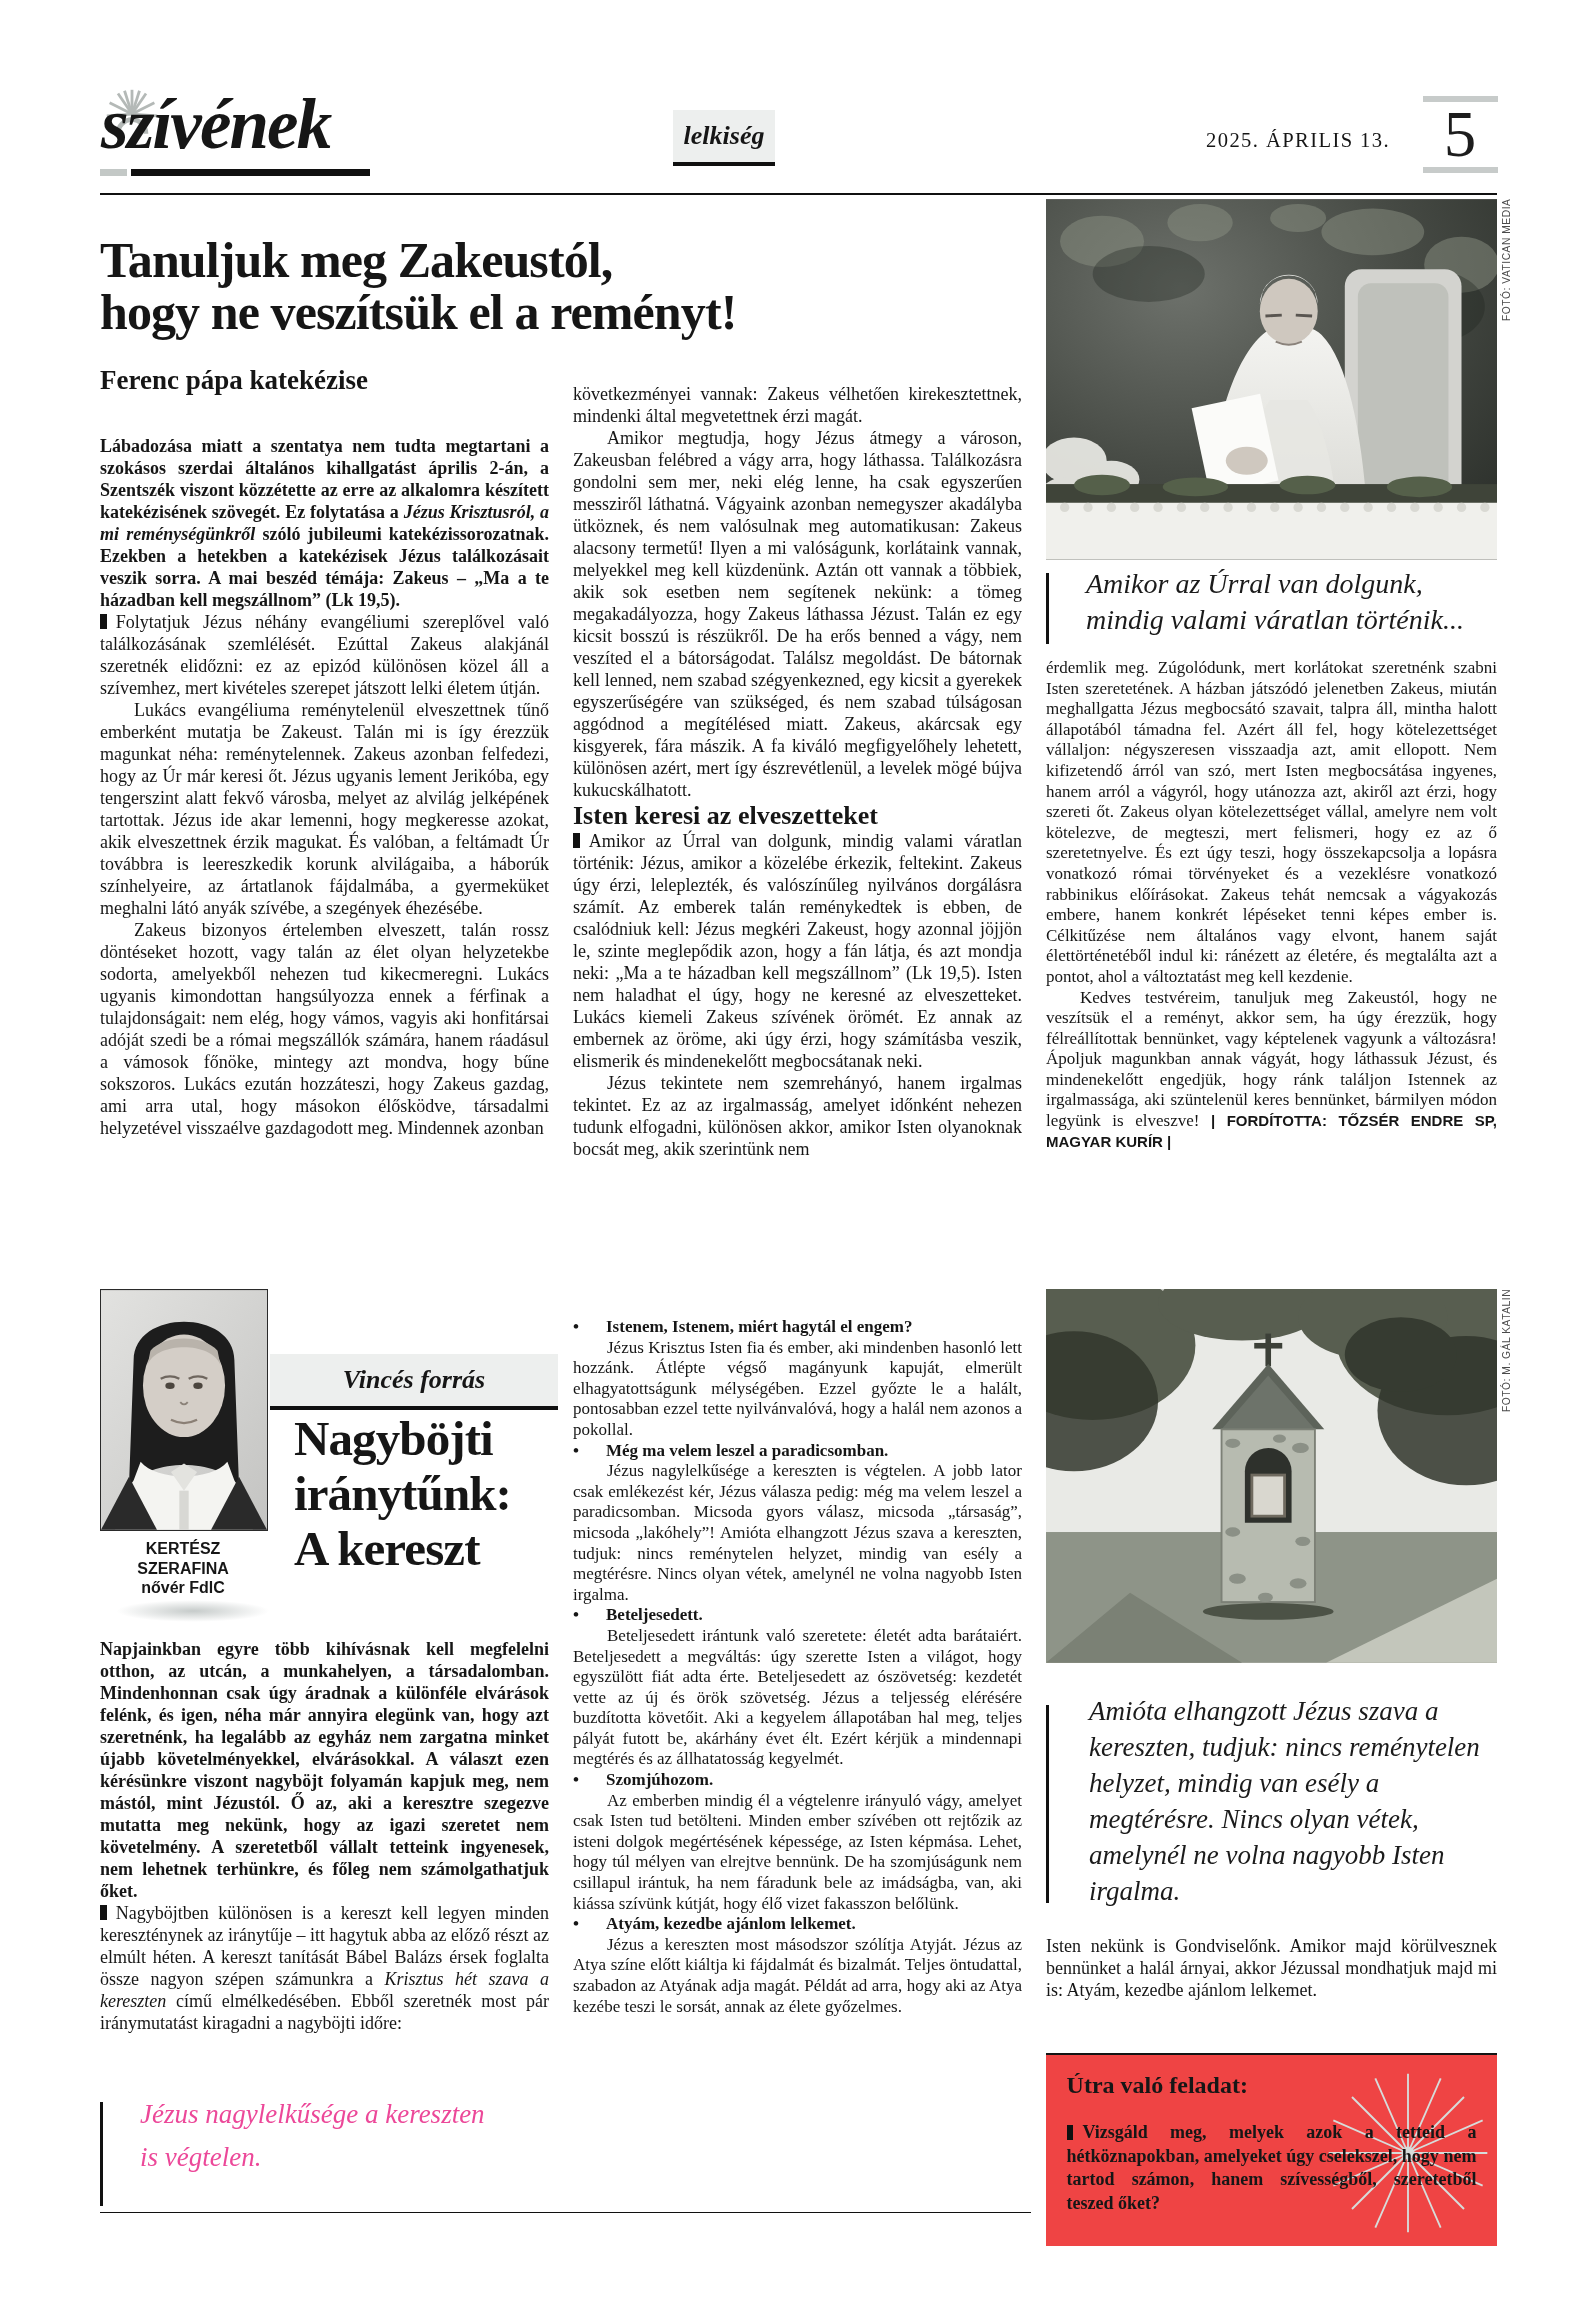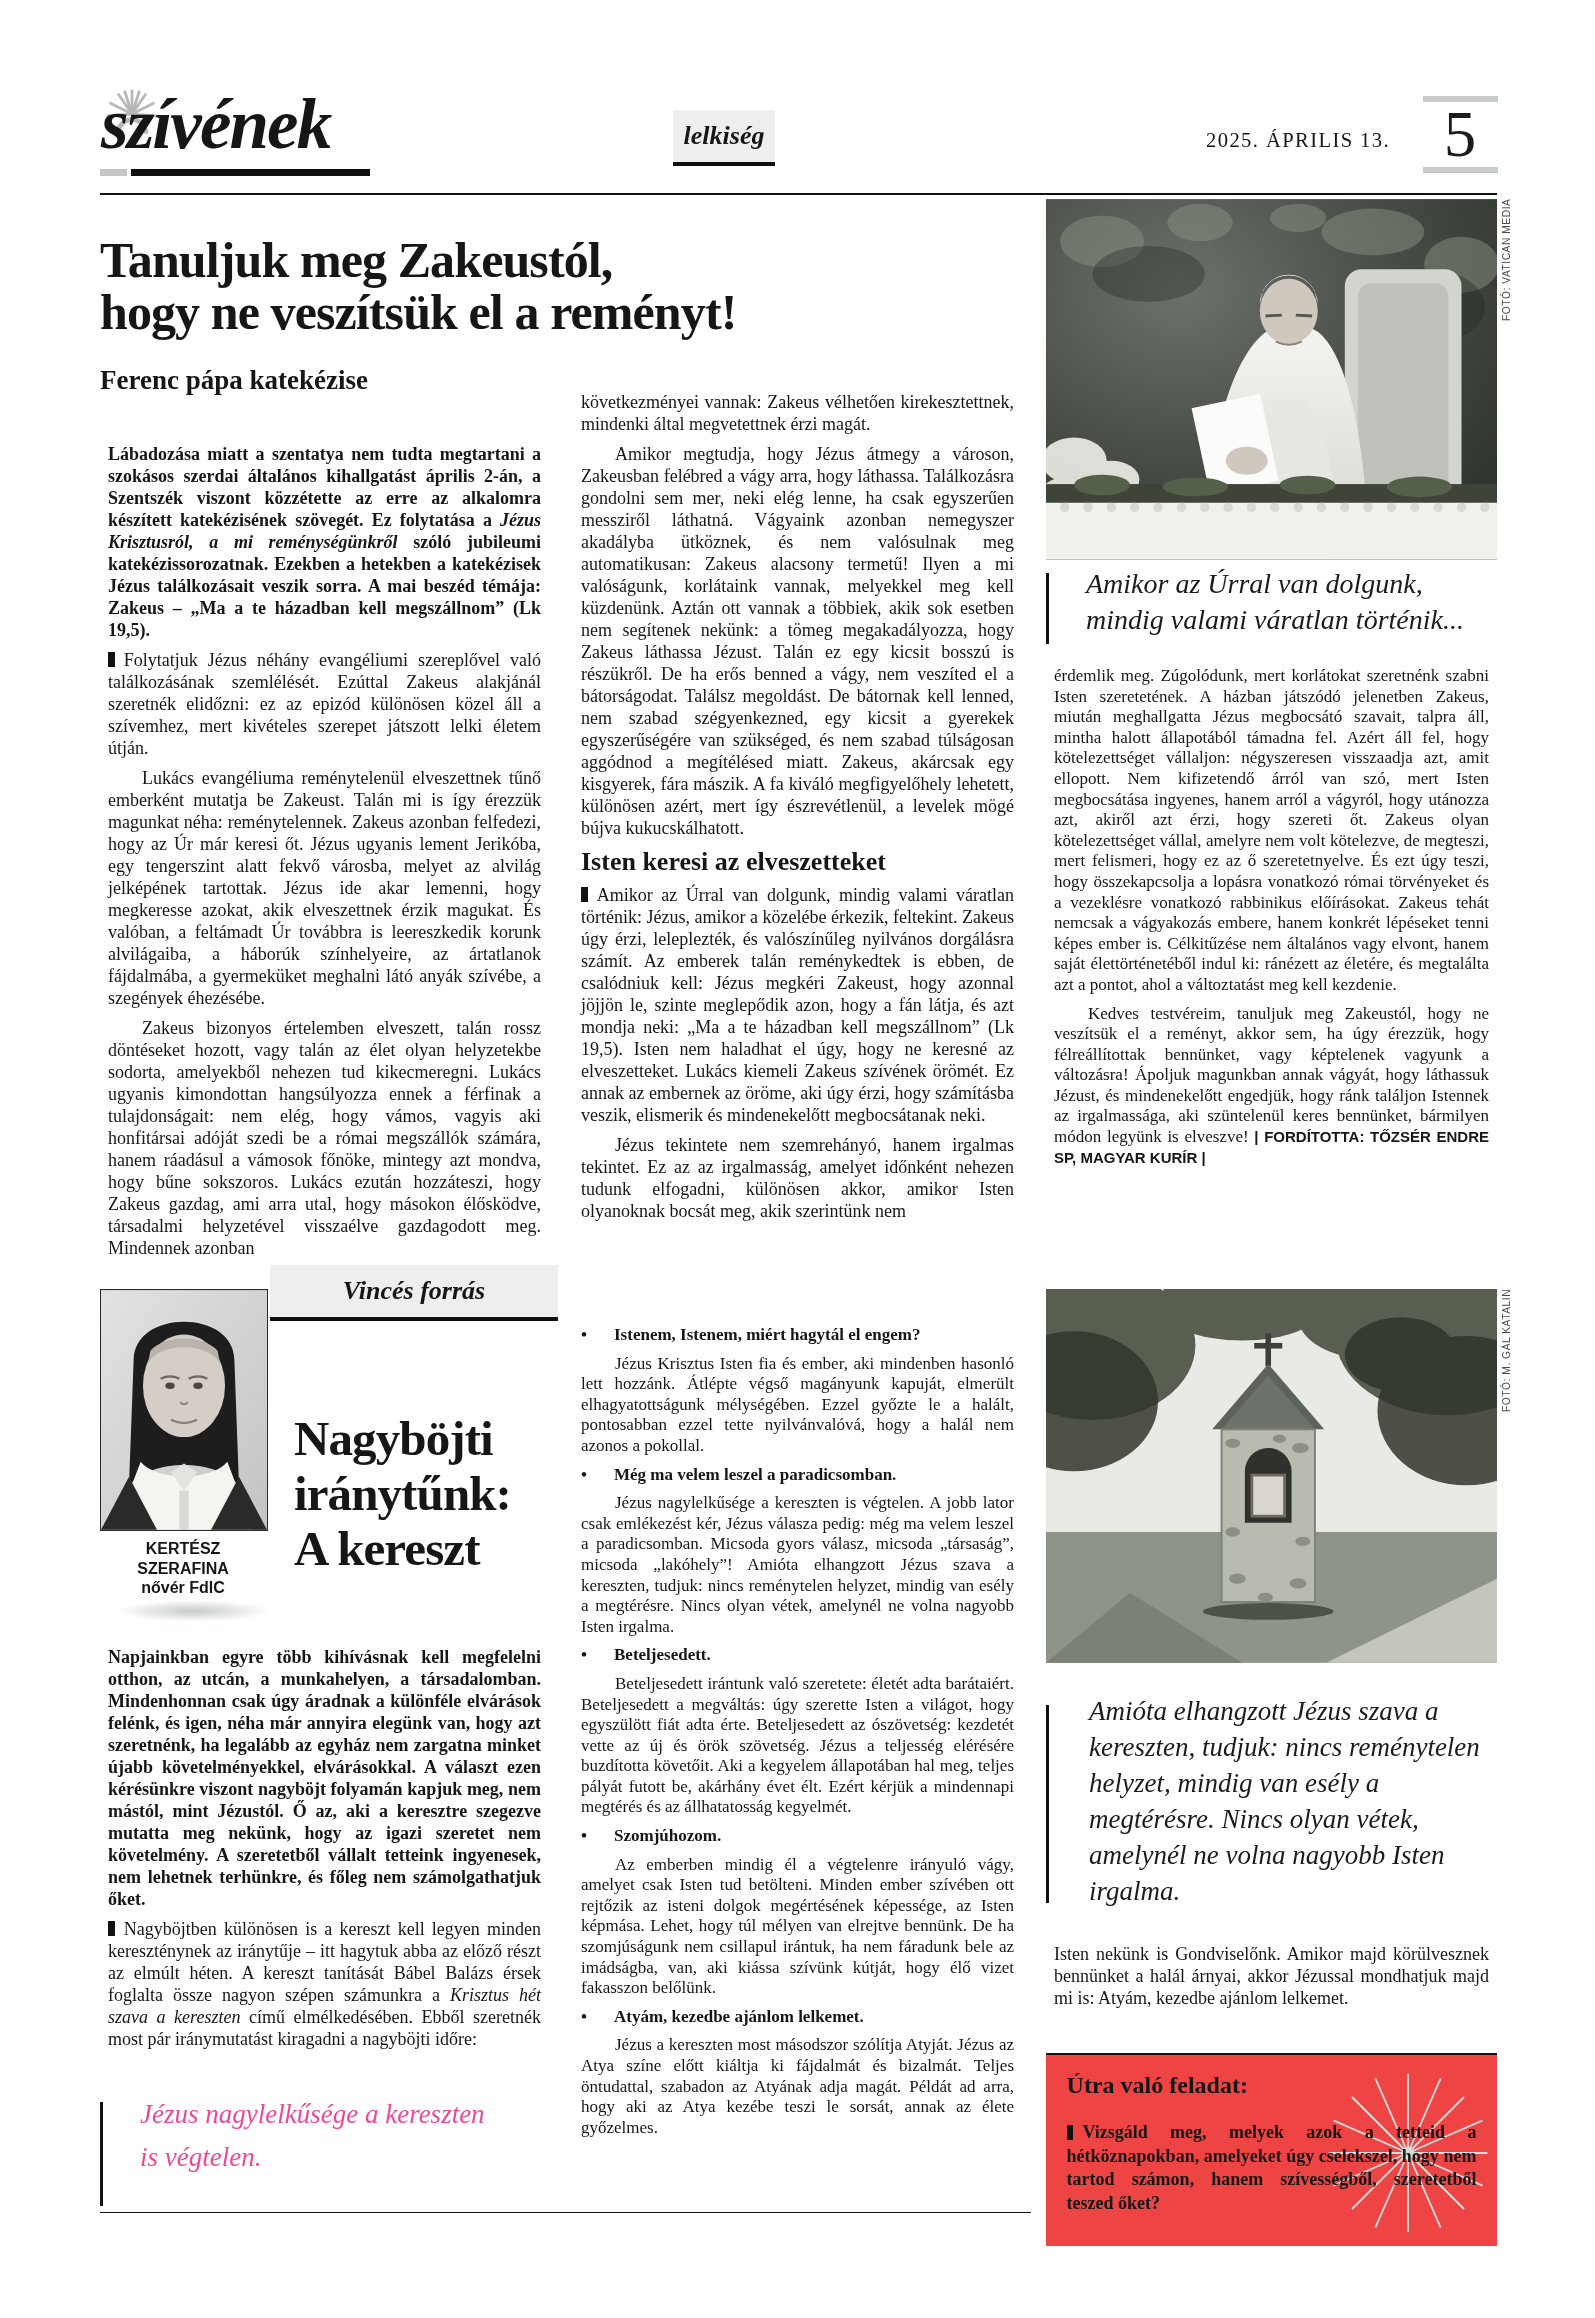--- a/index.html
+++ b/index.html
@@ -16,21 +16,21 @@
   .date{font-size:20.6px;letter-spacing:1.4px;text-align:right;}
   .pagenum-wrap{display:flex;flex-direction:column;align-items:center;justify-content:space-between;}
   .pagenum-bar{width:75px;height:7.5px;background:#c7cbca;}
   .pagenum{font-size:65px;line-height:1;font-weight:400;color:#1d1d1d;}
   .header-rule{background:#101010;height:1.9px;}
 
   
   .headline{font-weight:bold;font-size:50px;line-height:52px;letter-spacing:-0.9px;}
   .kicker{font-weight:bold;font-size:27px;}
   .bodycol{font-size:18px;line-height:22px;text-align:justify;overflow:hidden;}
-  .bodycol p{margin:8px;}
+  .bodycol p{margin:0;}
   .col3s{font-size:17px;line-height:20.6px;}
   .colBs{font-size:17px;line-height:20.6px;}
   .p-ind{text-indent:34px;}
   .p-lead{font-weight:bold;}
   .p-bar{margin-top:22.4px;}
   .p-cont{}
   .barmark{display:inline-block;width:6.5px;height:15px;background:#111;margin-right:9.3px;vertical-align:-1.4px;}
   .p-subhead{font-size:26px;line-height:29px;font-weight:bold;text-align:left;margin:24px 0 12px;text-indent:0;}
   .p-bullet{font-weight:bold;text-align:left;margin-top:4.7px;}
   .bulletmark{display:inline-block;width:33px;font-weight:bold;}
@@ -232,21 +232,21 @@
       <path d="M356 514 L296 400 L236 514 Z" fill="#2a2a2a"></path>
       <rect x="168" y="430" width="20" height="84" fill="#d8d8d4"></rect>
     </svg>
   </div>
   <div class="abs caption" style="left:100px;top:1539px;width:166px;">
     <div>KERTÉSZ SZERAFINA</div>
     <div>nővér FdlC</div>
   </div>
   <div class="abs cap-shadow" style="left:116px;top:1600px;width:154px;height:21.5px;"></div>
 
-  <div class="abs section-box" style="left:270px;top:1265px;width:288px;height:52px;">
+  <div class="abs section-box" style="left:270px;top:1354px;width:288px;height:52px;">
     <span class="section-label">Vincés forrás</span>
   </div>
 
   <div class="abs title2" style="left:294px;top:1411px;width:421px;">
     <div>Nagyböjti</div>
     <div>iránytűnk:</div>
     <div>A kereszt</div>
   </div>
 
   <div class="abs photo-frame" style="left:1046px;top:1289px;width:451px;height:374px;">

